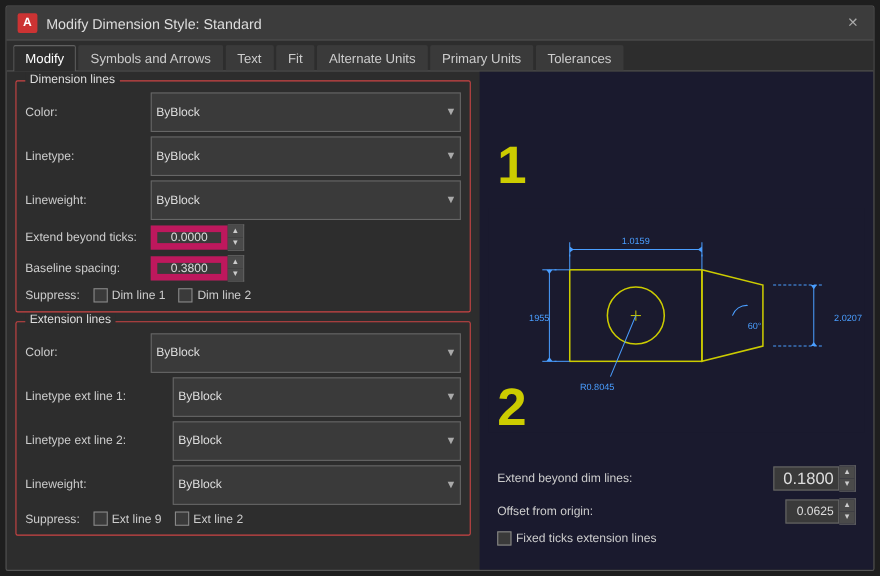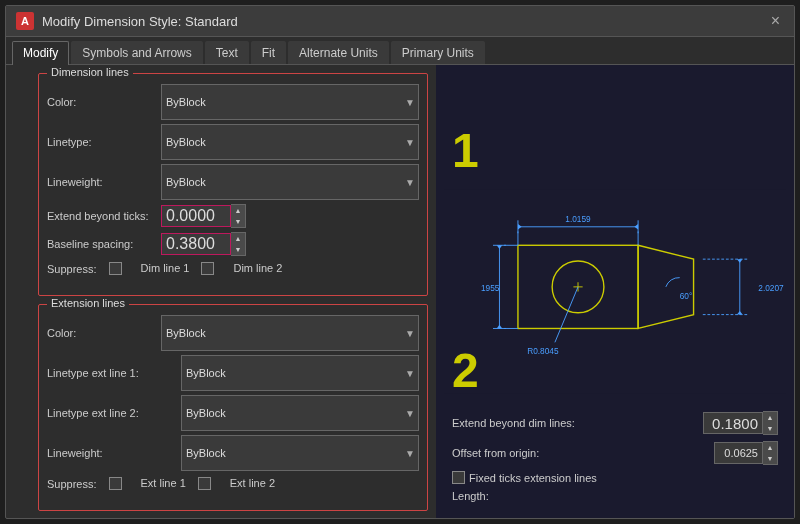--- a/index.html
+++ b/index.html
@@ -102,23 +102,22 @@
     .right-panel {
       flex: 1;
       background: #1a1a2e;
       padding: 8px;
       position: relative;
       overflow: hidden;
     }
     .section-box {
       border: 1px solid #cc4444;
       border-radius: 2px;
-      padding: 6px 8px 20px;
+      padding: 6px 8px 8px;
       position: relative;
-      margin-left: 24px;
     }
     .section-title {
       position: absolute;
       top: -8px;
       left: 8px;
       background: #2d2d2d;
       padding: 0 4px;
       color: #ddd;
       font-size: 11px;
     }
@@ -162,26 +161,26 @@
       font-size: 10px;
       pointer-events: none;
     }
     .spinner-wrapper {
       display: flex;
       align-items: center;
     }
     .spinner-input {
       width: 70px;
       background: #3a3a3a;
-      border: 1px solid #be185d;
+      border: 6px solid #be185d;
       color: #ddd;
       padding: 2px 4px;
-      font-size: 16px;
+      font-size: 11px;
       height: 22px;
-      text-align: left;
+      text-align: center;
     }
     .spinner-btns {
       display: flex;
       flex-direction: column;
       border: 1px solid #666;
       border-left: none;
     }
     .spinner-btn {
       width: 14px;
       height: 11px;
@@ -201,22 +200,22 @@
       align-items: center;
       gap: 12px;
       margin-top: 6px;
     }
     .suppress-label {
       color: #ccc;
       font-size: 11px;
     }
     .checkbox-item {
       display: flex;
-      align-items: flex-start;
-      gap: 19px;
+      align-items: center;
+      gap: 4px;
       color: #ccc;
       font-size: 11px;
     }
     .checkbox-item input[type="checkbox"] {
       width: 13px;
       height: 13px;
       background: #3a3a3a;
       border: 1px solid #888;
       appearance: none;
       -webkit-appearance: none;
@@ -277,20 +276,21 @@
     <span class="close-btn">×</span>
   </div>
 
   <div class="tabs">
     <div class="tab active">Modify</div>
     <div class="tab">Symbols and Arrows</div>
     <div class="tab">Text</div>
     <div class="tab">Fit</div>
     <div class="tab">Alternate Units</div>
     <div class="tab">Primary Units</div>
+    <div class="tab">Tolerances</div>
   </div>
 
   <div class="content">
 
     <div class="left-panel">
 
       <div class="section-box">
         <span class="section-title">Dimension lines</span>
 
         <div class="form-row">
@@ -398,21 +398,21 @@
               <option>ByBlock</option>
             </select>
             <span class="select-arrow">▼</span>
           </div>
         </div>
 
         <div class="suppress-row">
           <span class="suppress-label">Suppress:</span>
           <label class="checkbox-item">
             <input type="checkbox" style="">
-            <span>Ext line 1</span>
+            <span>Ext line 9</span>
           </label>
           <label class="checkbox-item">
             <input type="checkbox" style="">
             <span>Ext line 2</span>
           </label>
         </div>
       </div>
     </div>
 
     <div class="right-panel">
@@ -495,19 +495,18 @@
           </div>
 
           <div style="display:flex;align-items:center;gap:4px;margin-bottom:6px;">
             <label class="checkbox-item" style="display:flex;align-items:center;gap:4px;color:#ccc;font-size:11px;">
               <input type="checkbox" style="width: 13px; height: 13px; background: rgb(58, 58, 58); border: 1px solid rgb(136, 136, 136); appearance: none; cursor: pointer;">
               <span>Fixed ticks extension lines</span>
             </label>
           </div>
 
           <div class="right-form-row" style="display:flex;align-items:center;gap:4px;">
-            <span style="color:#ccc;font-size:11px;flex:1;">Length:</span>
           </div>
         </div>
       </div>
     </div>
   </div>
 </div>
 
 </body></html>

